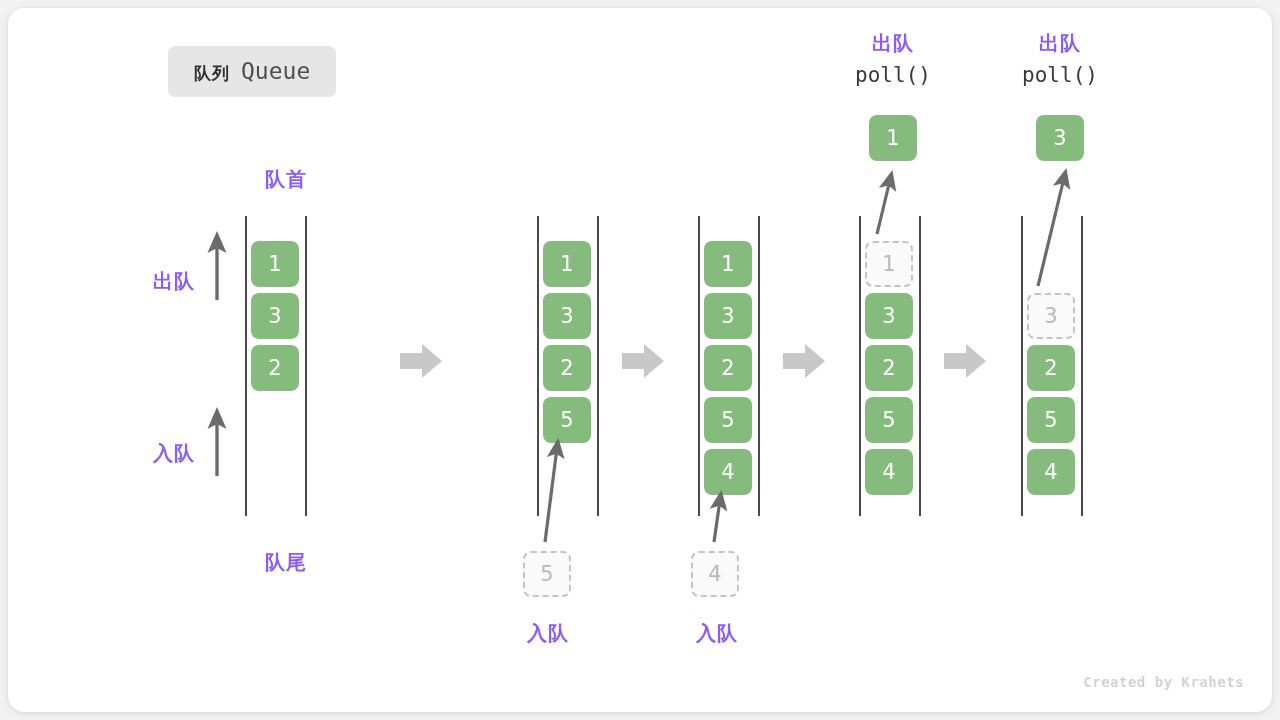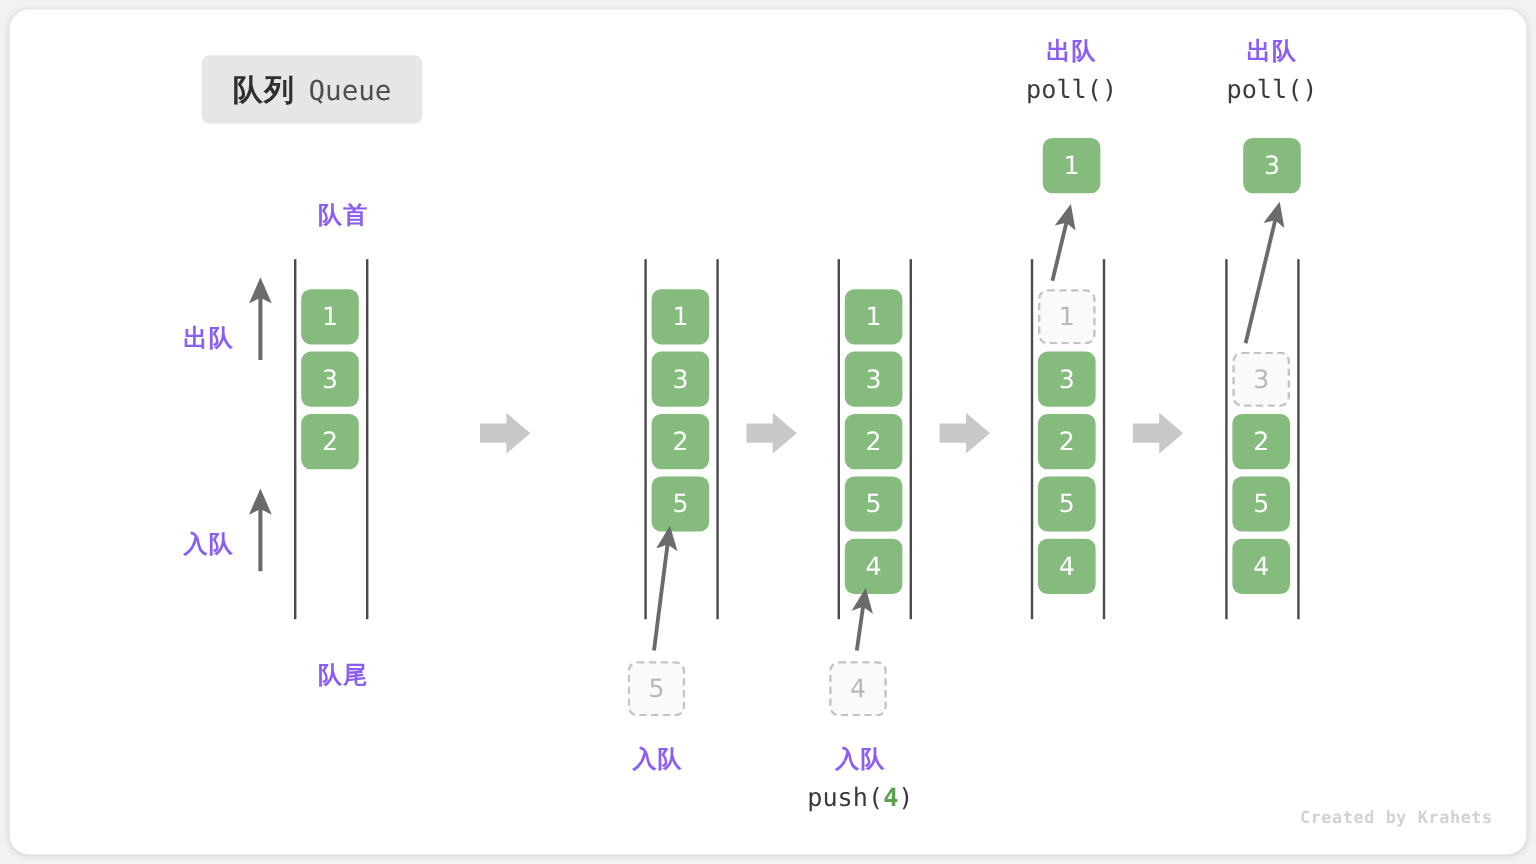--- a/index.html
+++ b/index.html
@@ -32,21 +32,21 @@
     top: 38px;
     padding: 12px 26px;
     background: #e6e6e6;
     border-radius: 7px;
     display: flex;
     align-items: baseline;
     gap: 11px;
     white-space: nowrap;
   }
   #title-badge .cn {
-    font-size: 25px;
+    font-size: 17px;
     font-weight: bold;
     color: #2f2f2f;
     letter-spacing: 1px;
   }
   #title-badge .en {
     font-size: 23px;
     color: #4f4f4f;
     font-family: "DejaVu Sans Mono", "Liberation Mono", monospace;
   }
 
@@ -154,21 +154,20 @@
   <div class="abs rail" style="left:690px; top:208px; height:300px;"></div>
   <div class="abs rail" style="left:750px; top:208px; height:300px;"></div>
   <div class="abs box" style="left:696px; top:233px;">1</div>
   <div class="abs box" style="left:696px; top:285px;">3</div>
   <div class="abs box" style="left:696px; top:337px;">2</div>
   <div class="abs box" style="left:696px; top:389px;">5</div>
   <div class="abs box" style="left:696px; top:441px;">4</div>
   <div class="abs box ghost" style="left:683px; top:543px;">4</div>
   <div class="abs op-caption" style="left:604px; top:610px; width:210px;">
     <span class="cn-label">入队</span>
-    <span class="mono-label"><span>push(</span><span class="num-green">4</span><span>)</span></span>
   </div>
 
   <div class="abs rail" style="left:851px; top:208px; height:300px;"></div>
   <div class="abs rail" style="left:911px; top:208px; height:300px;"></div>
   <div class="abs box ghost" style="left:857px; top:233px;">1</div>
   <div class="abs box" style="left:857px; top:285px;">3</div>
   <div class="abs box" style="left:857px; top:337px;">2</div>
   <div class="abs box" style="left:857px; top:389px;">5</div>
   <div class="abs box" style="left:857px; top:441px;">4</div>
   <div class="abs box" style="left:861px; top:107px;">1</div>

